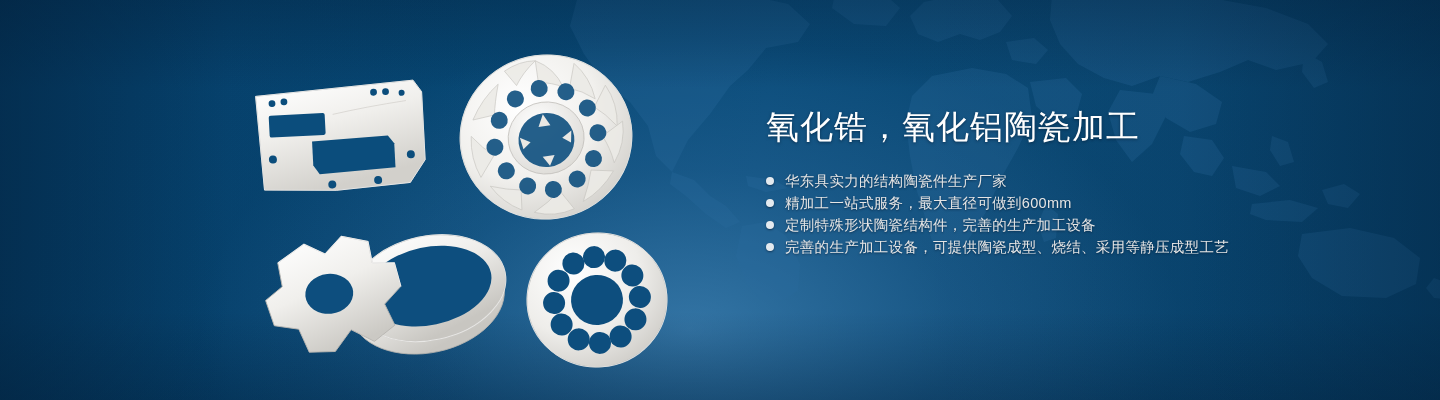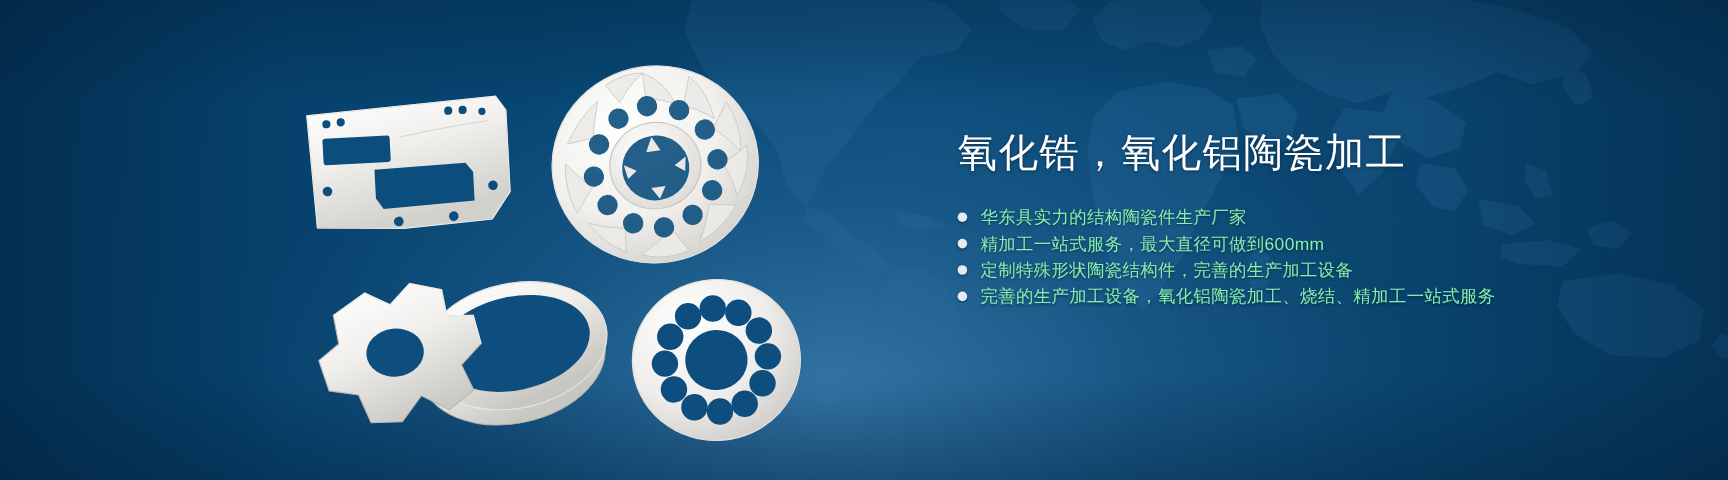--- a/index.html
+++ b/index.html
@@ -41,21 +41,21 @@
     pointer-events: none;
   }
   .bg-map svg { width: 100%; height: 100%; display: block; }
   .bg-map path { fill: #2a6b9e; }
 
   
   .products { position: absolute; left: 0; top: 0; width: 720px; height: 400px; }
   .products svg { position: absolute; display: block; }
 
   
-  .copy { position: absolute; left: 798px; top: 104px; width: 620px; }
+  .copy { position: absolute; left: 766px; top: 104px; width: 620px; }
   .headline {
     font-size: 33px;
     line-height: 46px;
     letter-spacing: 1px;
     color: #ffffff;
     font-weight: normal;
     margin: 0;
     white-space: nowrap;
     text-shadow: 0 1px 3px rgba(0,20,40,0.55);
   }
@@ -69,21 +69,21 @@
   .dot {
     width: 8px; height: 8px;
     border-radius: 50%;
     background: #e4eaef;
     margin-right: 11px;
     flex: 0 0 auto;
     box-shadow: 0 1px 2px rgba(0,15,35,0.5);
   }
   .bullet-text {
     font-size: 14.5px;
-    color: #86efac;
+    color: #e5e5e5;
     white-space: nowrap;
     letter-spacing: 0.3px;
     text-shadow: 0 1px 2px rgba(0,18,38,0.55);
   }
 </style>
 </head>
 <body>
 
 <div id="banner">
 
@@ -292,18 +292,18 @@
       <li class="bullet">
         <span class="dot"></span>
         <span class="bullet-text">精加工一站式服务，最大直径可做到600mm</span>
       </li>
       <li class="bullet">
         <span class="dot"></span>
         <span class="bullet-text">定制特殊形状陶瓷结构件，完善的生产加工设备</span>
       </li>
       <li class="bullet">
         <span class="dot"></span>
-        <span class="bullet-text">完善的生产加工设备，氧化铝陶瓷加工、烧结、精加工一站式服务</span>
+        <span class="bullet-text">完善的生产加工设备，可提供陶瓷成型、烧结、采用等静压成型工艺</span>
       </li>
     </ul>
   </div>
 
 </div>
 
 </body></html>

